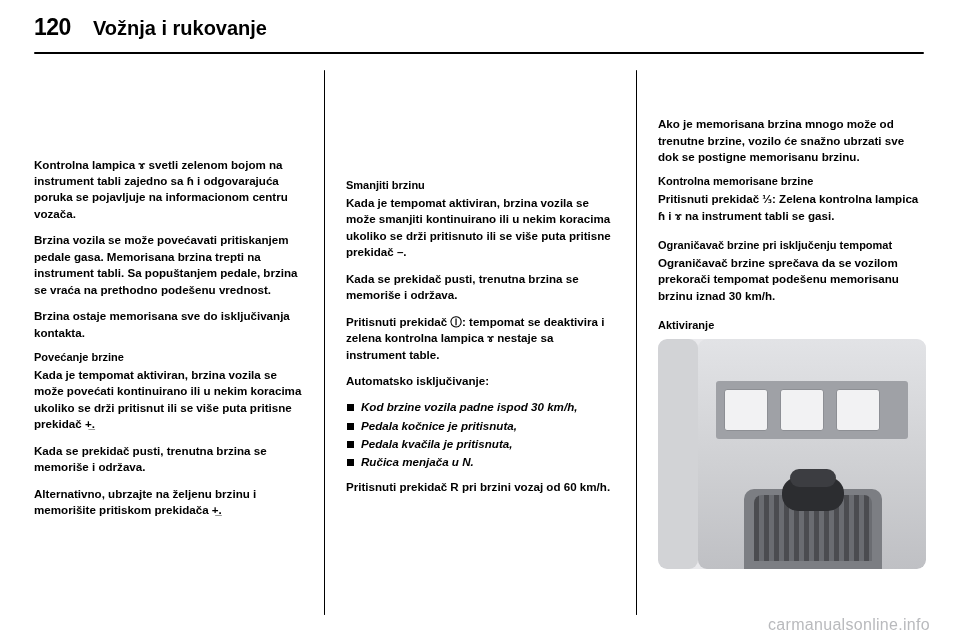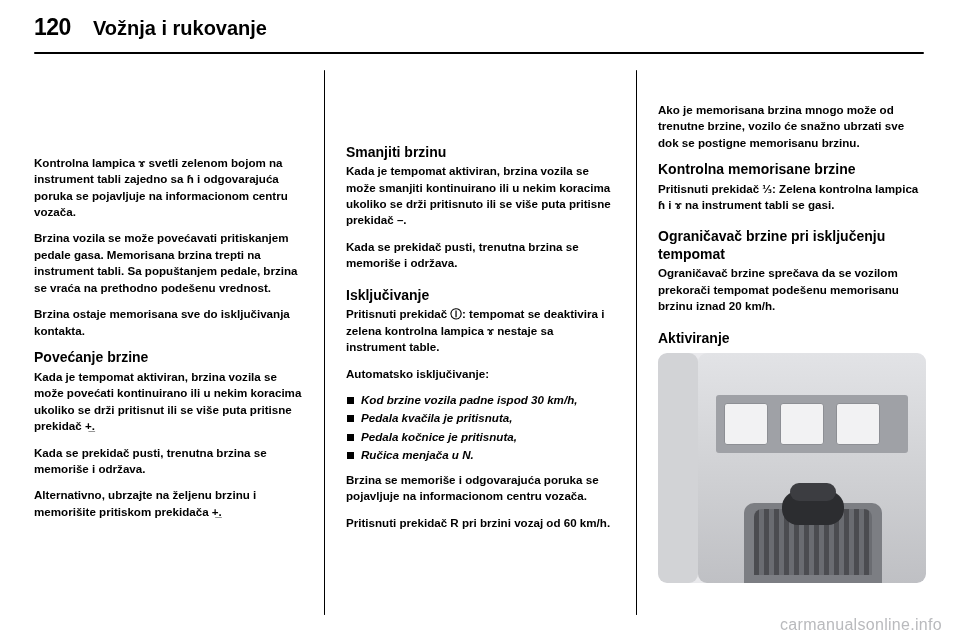--- a/index.html
+++ b/index.html
@@ -69,21 +69,21 @@
     position: absolute;
     top: 0;
     width: 1px;
     height: 545px;
     background: #000;
   }
   .divider.d1 { left: 290px; }
   .divider.d2 { left: 602px; }
   h3 {
     font-family: "Liberation Sans", sans-serif;
-    font-size: 14px;
+    font-size: 11px;
     font-weight: bold;
     margin: 0 0 2px 0;
     line-height: 1.25;
   }
   h3.spaced { margin-top: 15px; }
   p {
     margin: 0 0 10px 0;
   }
   p.tight { margin-bottom: 10px; }
   ul.bullets {
@@ -201,21 +201,21 @@
     left: 0; right: 0;
     top: 6px;
     text-align: center;
     font-family: "Liberation Sans", sans-serif;
     font-size: 8px;
     color: #dddddd;
     letter-spacing: 3px;
   }
   .footer {
     position: absolute;
-    right: 18px;
+    right: 30px;
     bottom: 8px;
     font-family: "Liberation Sans", sans-serif;
     font-size: 16px;
     color: #b9babd;
     letter-spacing: 0.3px;
   }
 </style>
 </head>
 <body>
 
@@ -240,39 +240,37 @@
       <h3>Povećanje brzine</h3>
       <p>Kada je tempomat aktiviran, brzina vozila se može povećati kontinuirano ili u nekim koracima ukoliko se drži pritisnut ili se više puta pritisne prekidač +̲.</p>
       <p>Kada se prekidač pusti, trenutna brzina se memoriše i održava.</p>
       <p>Alternativno, ubrzajte na željenu brzinu i memorišite pritiskom prekidača +̲.</p>
     </div>
 
     <div class="col c2">
       <h3>Smanjiti brzinu</h3>
       <p>Kada je tempomat aktiviran, brzina vozila se može smanjiti kontinuirano ili u nekim koracima ukoliko se drži pritisnuto ili se više puta pritisne prekidač –.</p>
       <p>Kada se prekidač pusti, trenutna brzina se memoriše i održava.</p>
-      <h3 class="spaced">Isključivanje</h3>
       <p>Pritisnuti prekidač Ⓘ: tempomat se deaktivira i zelena kontrolna lampica ɤ nestaje sa instrument table.</p>
       <p class="tight">Automatsko isključivanje:</p>
       <ul class="bullets">
         <li>Kod brzine vozila padne ispod 30 km/h,</li>
+        <li>Pedala kočnice je pritisnuta,</li>
         <li>Pedala kvačila je pritisnuta,</li>
-        <li>Pedala kočnice je pritisnuta,</li>
         <li>Ručica menjača u N.</li>
       </ul>
-      <p>Brzina se memoriše i odgovarajuća poruka se pojavljuje na informacionom centru vozača.</p>
       <p>Pritisnuti prekidač R pri brzini vozaj od 60 km/h.</p>
     </div>
 
     <div class="col c3">
       <p>Ako je memorisana brzina mnogo može od trenutne brzine, vozilo će snažno ubrzati sve dok se postigne memorisanu brzinu.</p>
       <h3>Kontrolna memorisane brzine</h3>
       <p>Pritisnuti prekidač ⅓: Zelena kontrolna lampica ɦ i ɤ na instrument tabli se gasi.</p>
       <h3 class="spaced">Ograničavač brzine pri isključenju tempomat</h3>
-      <p>Ograničavač brzine sprečava da se vozilom prekorači tempomat podešenu memorisanu brzinu iznad 20 km/h.</p>
+      <p>Ograničavač brzine sprečava da se vozilom prekorači tempomat podešenu memorisanu brzinu iznad 30 km/h.</p>
       <h3 class="spaced">Aktiviranje</h3>
 
       <div class="figure">
         <div class="fig-bg-left"></div>
         <div class="fig-console"></div>
         <div class="fig-panel"></div>
         <div class="fig-btn b1">
           <div class="fig-btn-label"></div>
         </div>
         <div class="fig-btn b2">

